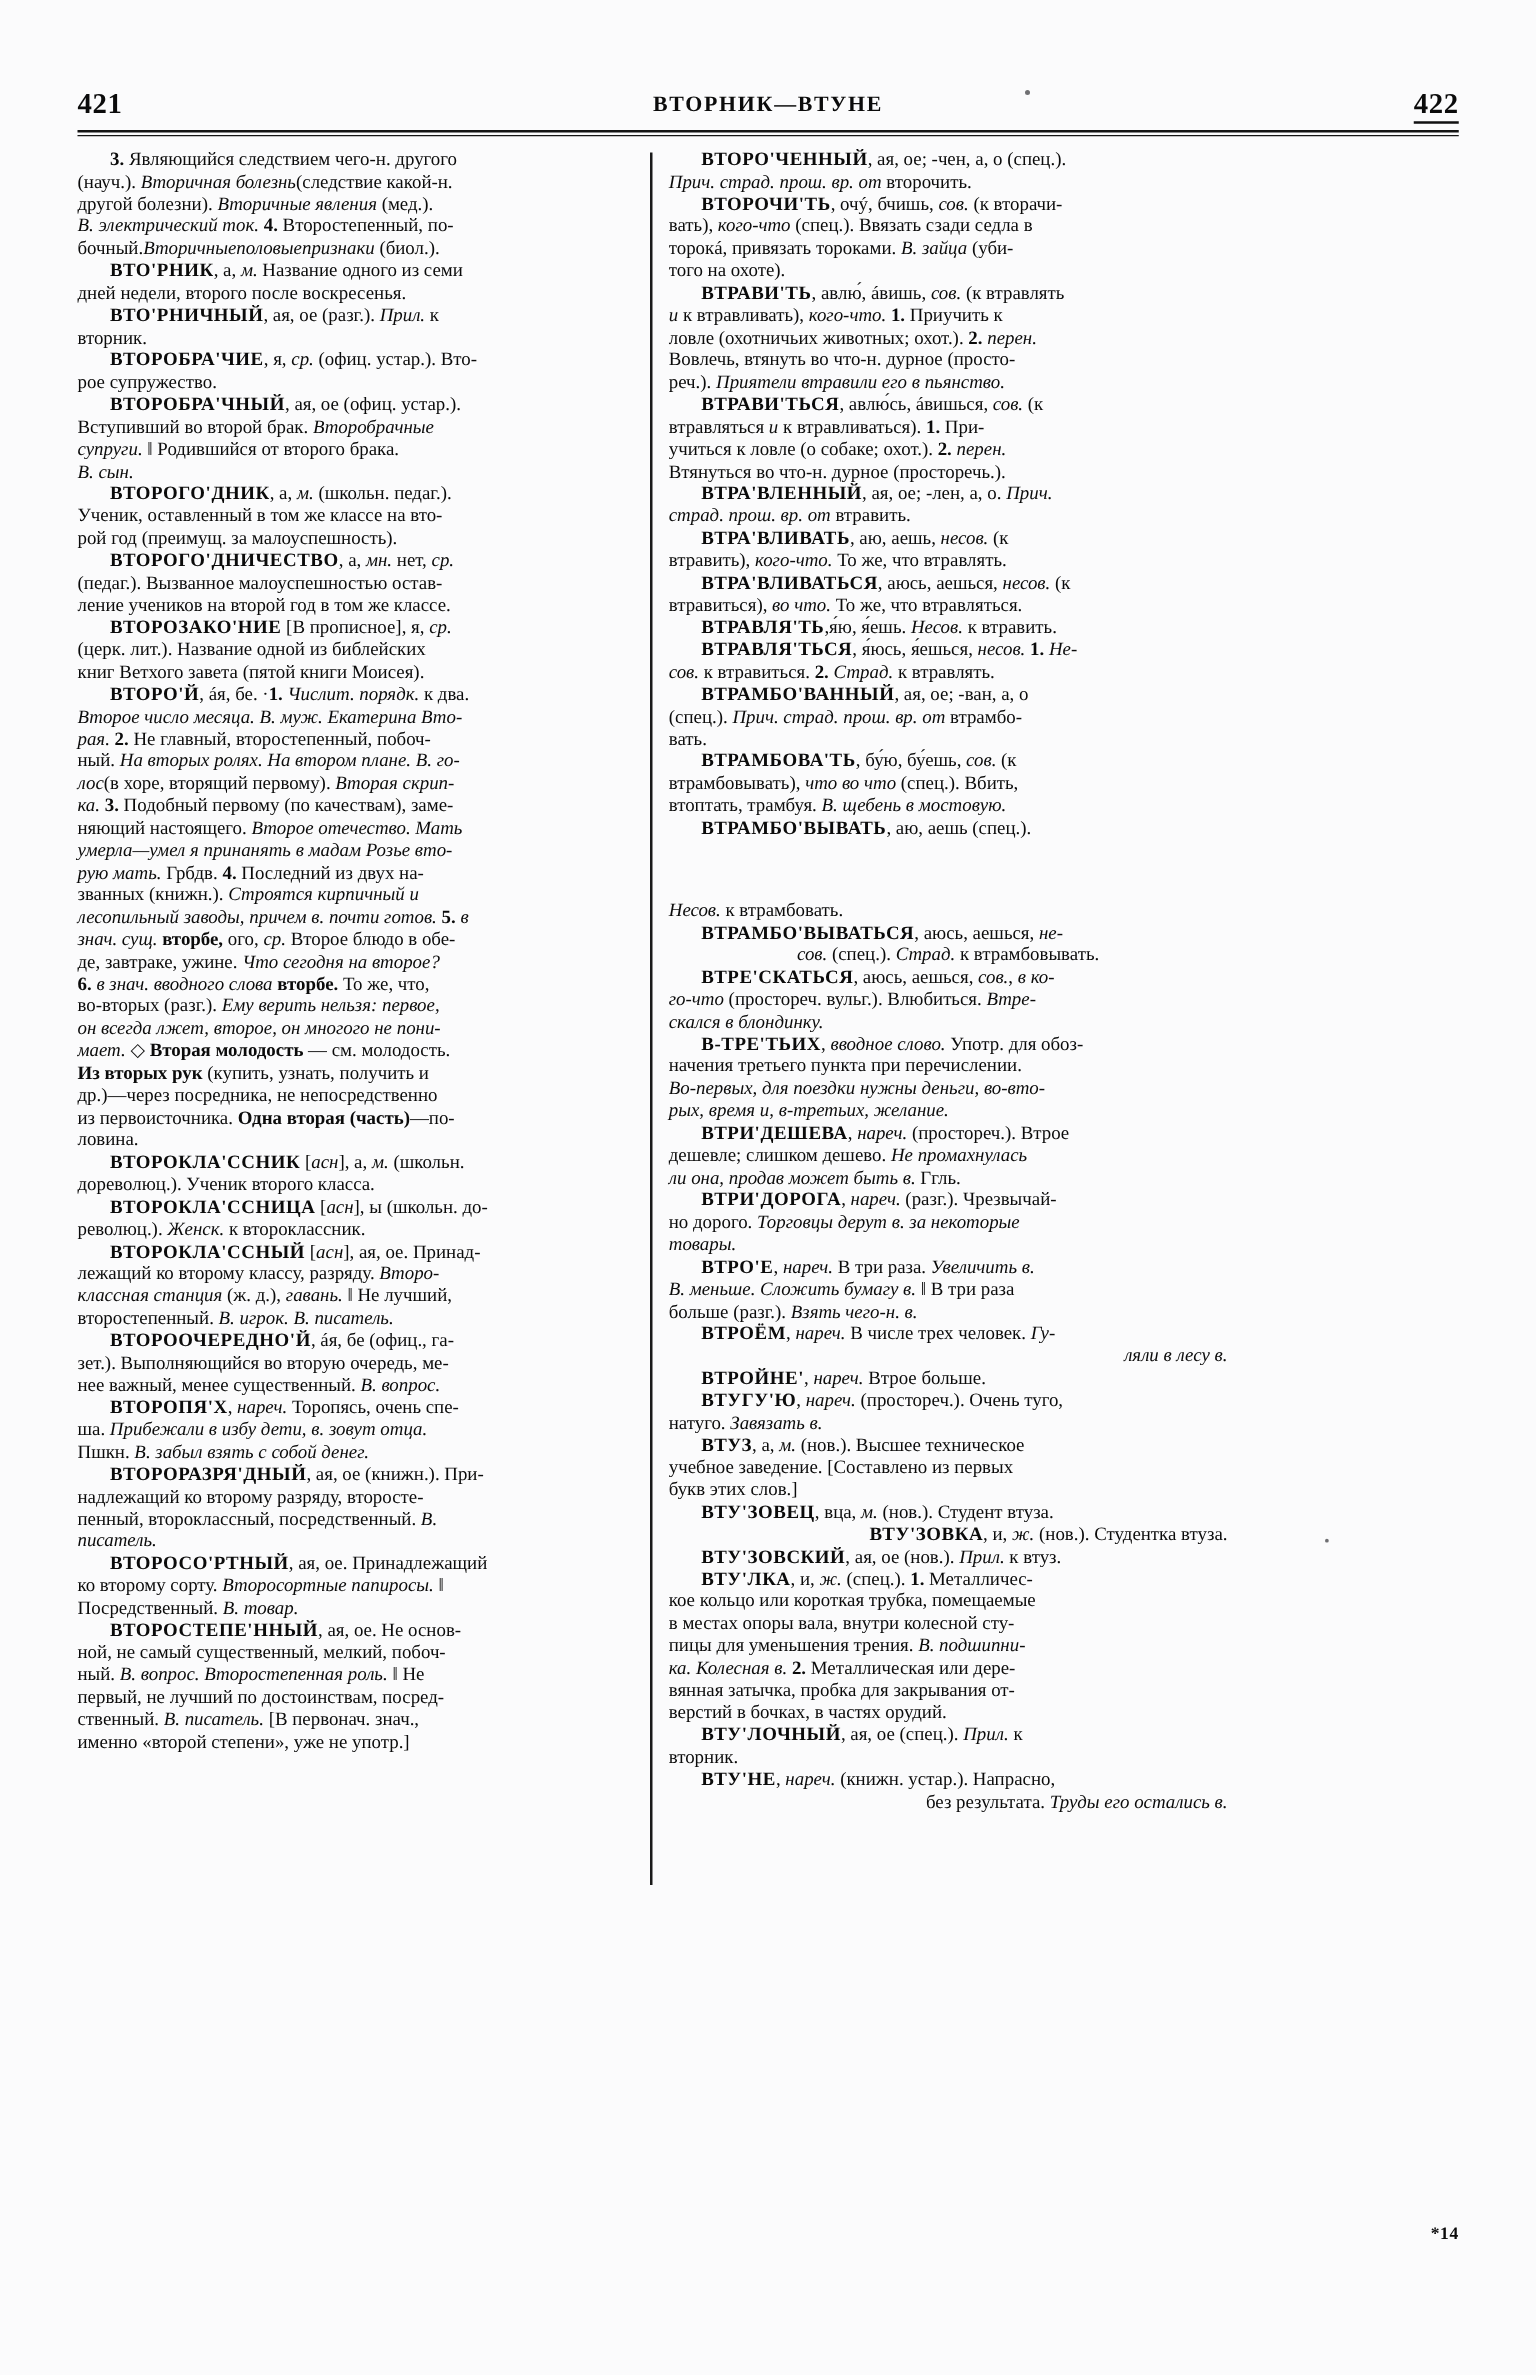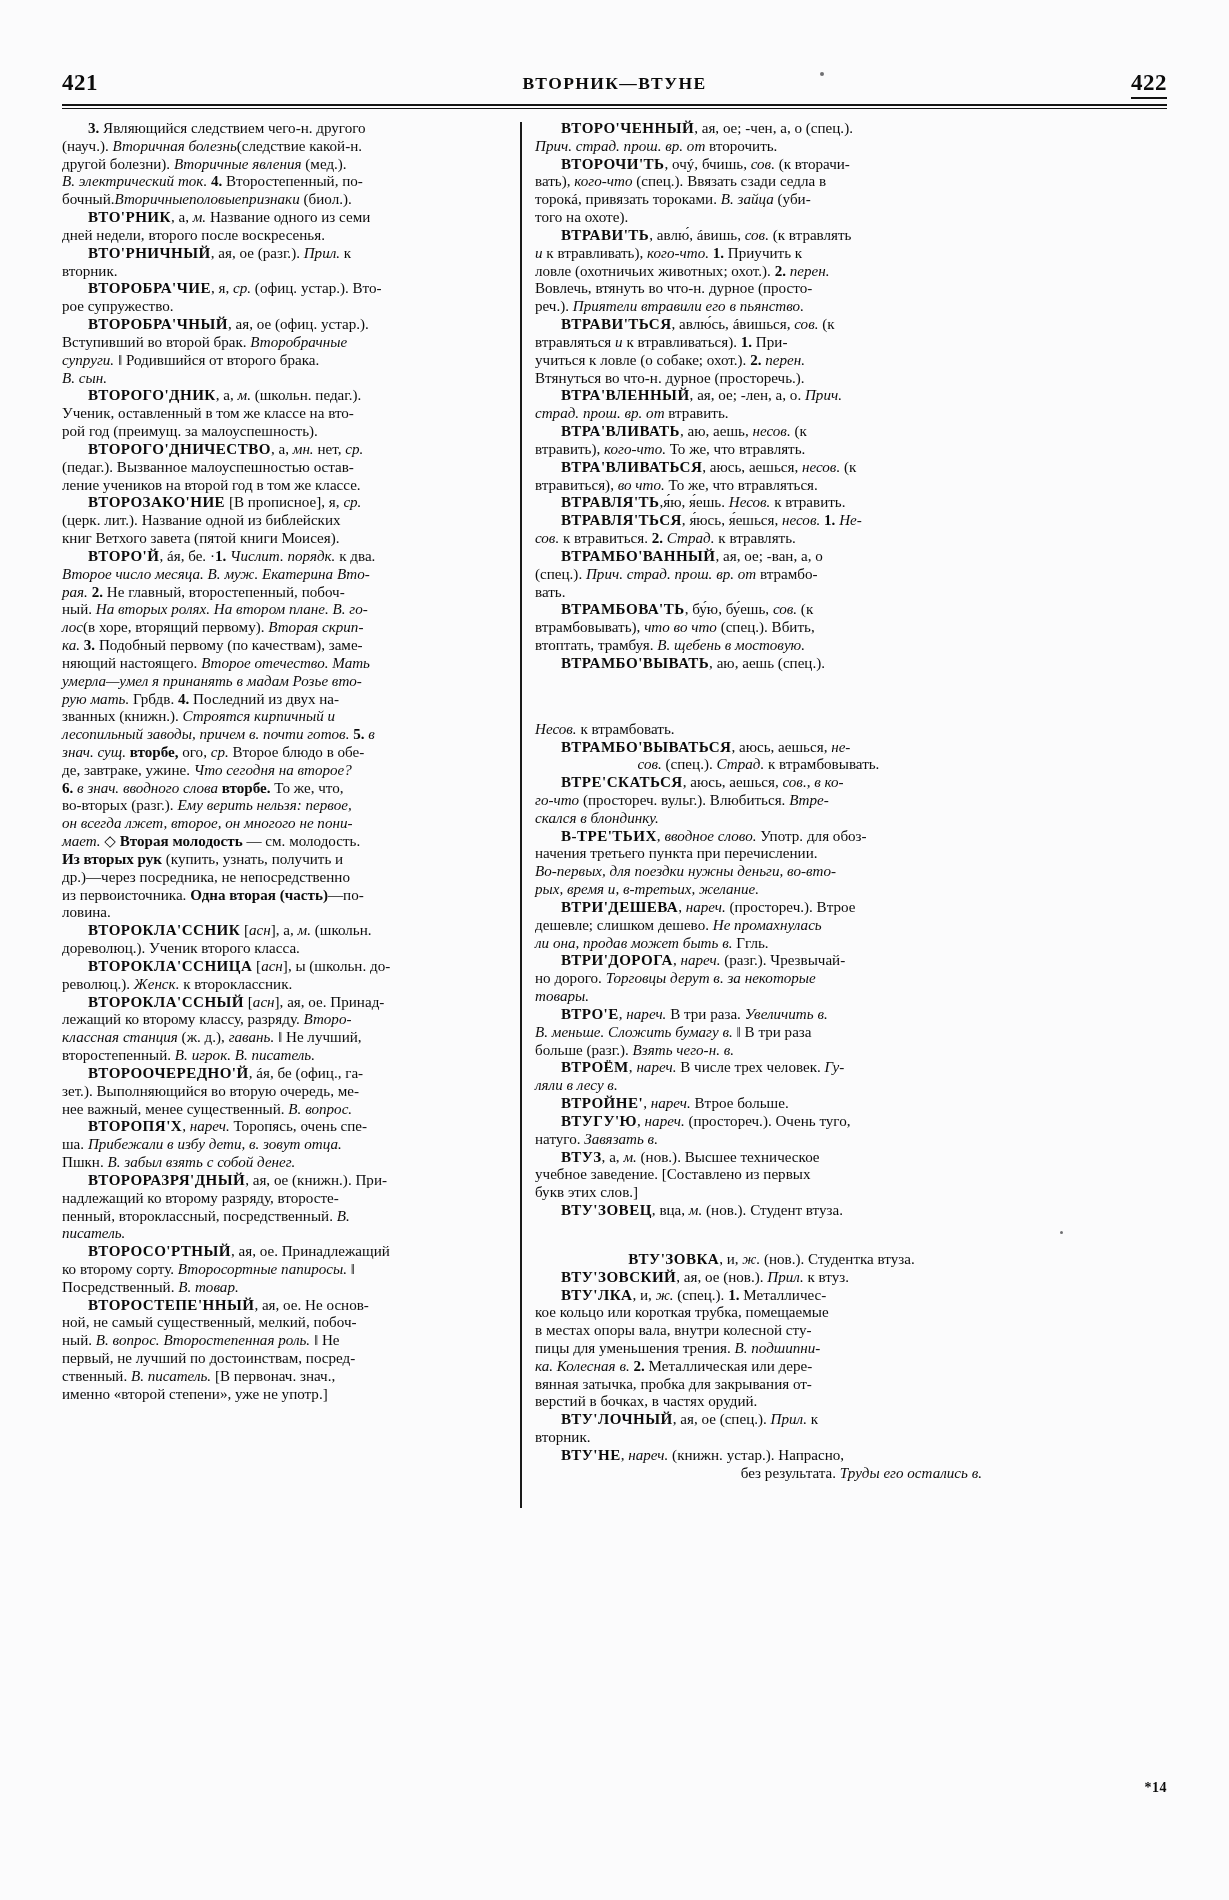--- a/index.html
+++ b/index.html
@@ -265,29 +265,29 @@
         <p class="ent"><span class="hw">ВТРИ'ДЕШЕВА</span>, <span class="it">нареч.</span> (простореч.). Втрое</p>
         <p class="cont">дешевле; слишком дешево. <span class="it">Не промахнулась</span></p>
         <p class="cont" style="text-align: left;"><span class="it">ли она, продав может быть в.</span> Ггль.</p>
         <p class="ent"><span class="hw">ВТРИ'ДОРОГА</span>, <span class="it">нареч.</span> (разг.). Чрезвычай-</p>
         <p class="cont">но дорого. <span class="it">Торговцы дерут в. за некоторые</span></p>
         <p class="cont" style="text-align: left;"><span class="it">товары.</span></p>
         <p class="ent"><span class="hw">ВТРО'Е</span>, <span class="it">нареч.</span> В три раза. <span class="it">Увеличить в.</span></p>
         <p class="cont"><span class="it">В. меньше. Сложить бумагу в.</span> ‖ В три раза</p>
         <p class="cont" style="text-align: left;">больше (разг.). <span class="it">Взять чего-н. в.</span></p>
         <p class="ent"><span class="hw">ВТРОЁМ</span>, <span class="it">нареч.</span> В числе трех человек. <span class="it">Гу-</span></p>
-        <p class="cont" style="text-align: left;"><span class="it">ляли в лесу в.</span></p>
+        <p class="cont" style="text-align: right;"><span class="it">ляли в лесу в.</span></p>
         <p class="ent" style="text-align: left;"><span class="hw">ВТРОЙНЕ'</span>, <span class="it">нареч.</span> Втрое больше.</p>
         <p class="ent"><span class="hw">ВТУГУ'Ю</span>, <span class="it">нареч.</span> (простореч.). Очень туго,</p>
         <p class="cont" style="text-align: left;">натуго. <span class="it">Завязать в.</span></p>
         <p class="ent"><span class="hw">ВТУЗ</span>, а, <span class="it">м.</span> (нов.). Высшее техническое</p>
         <p class="cont">учебное заведение. [Составлено из первых</p>
         <p class="cont" style="text-align: left;">букв этих слов.]</p>
         <p class="ent" style="text-align: left;"><span class="hw">ВТУ'ЗОВЕЦ</span>, вца, <span class="it">м.</span> (нов.). Студент втуза.</p>
-        <p class="ent" style="text-align: center; margin-top: 31px;"><span class="hw">ВТУ'ЗОВКА</span>, и, <span class="it">ж.</span> (нов.). Студентка втуза.</p>
+        <p class="ent" style="text-align: right;"><span class="hw">ВТУ'ЗОВКА</span>, и, <span class="it">ж.</span> (нов.). Студентка втуза.</p>
         <p class="ent" style="text-align: left;"><span class="hw">ВТУ'ЗОВСКИЙ</span>, ая, ое (нов.). <span class="it">Прил.</span> к втуз.</p>
         <p class="ent"><span class="hw">ВТУ'ЛКА</span>, и, <span class="it">ж.</span> (спец.). <span class="bd">1.</span> Металличес-</p>
         <p class="cont">кое кольцо или короткая трубка, помещаемые</p>
         <p class="cont">в местах опоры вала, внутри колесной сту-</p>
         <p class="cont">пицы для уменьшения трения. <span class="it">В. подшипни-</span></p>
         <p class="cont"><span class="it">ка. Колесная в.</span> <span class="bd">2.</span> Металлическая или дере-</p>
         <p class="cont">вянная затычка, пробка для закрывания от-</p>
         <p class="cont" style="text-align: left;">верстий в бочках, в частях орудий.</p>
         <p class="ent"><span class="hw">ВТУ'ЛОЧНЫЙ</span>, ая, ое (спец.). <span class="it">Прил.</span> к</p>
         <p class="cont" style="text-align: left;">вторник.</p>

